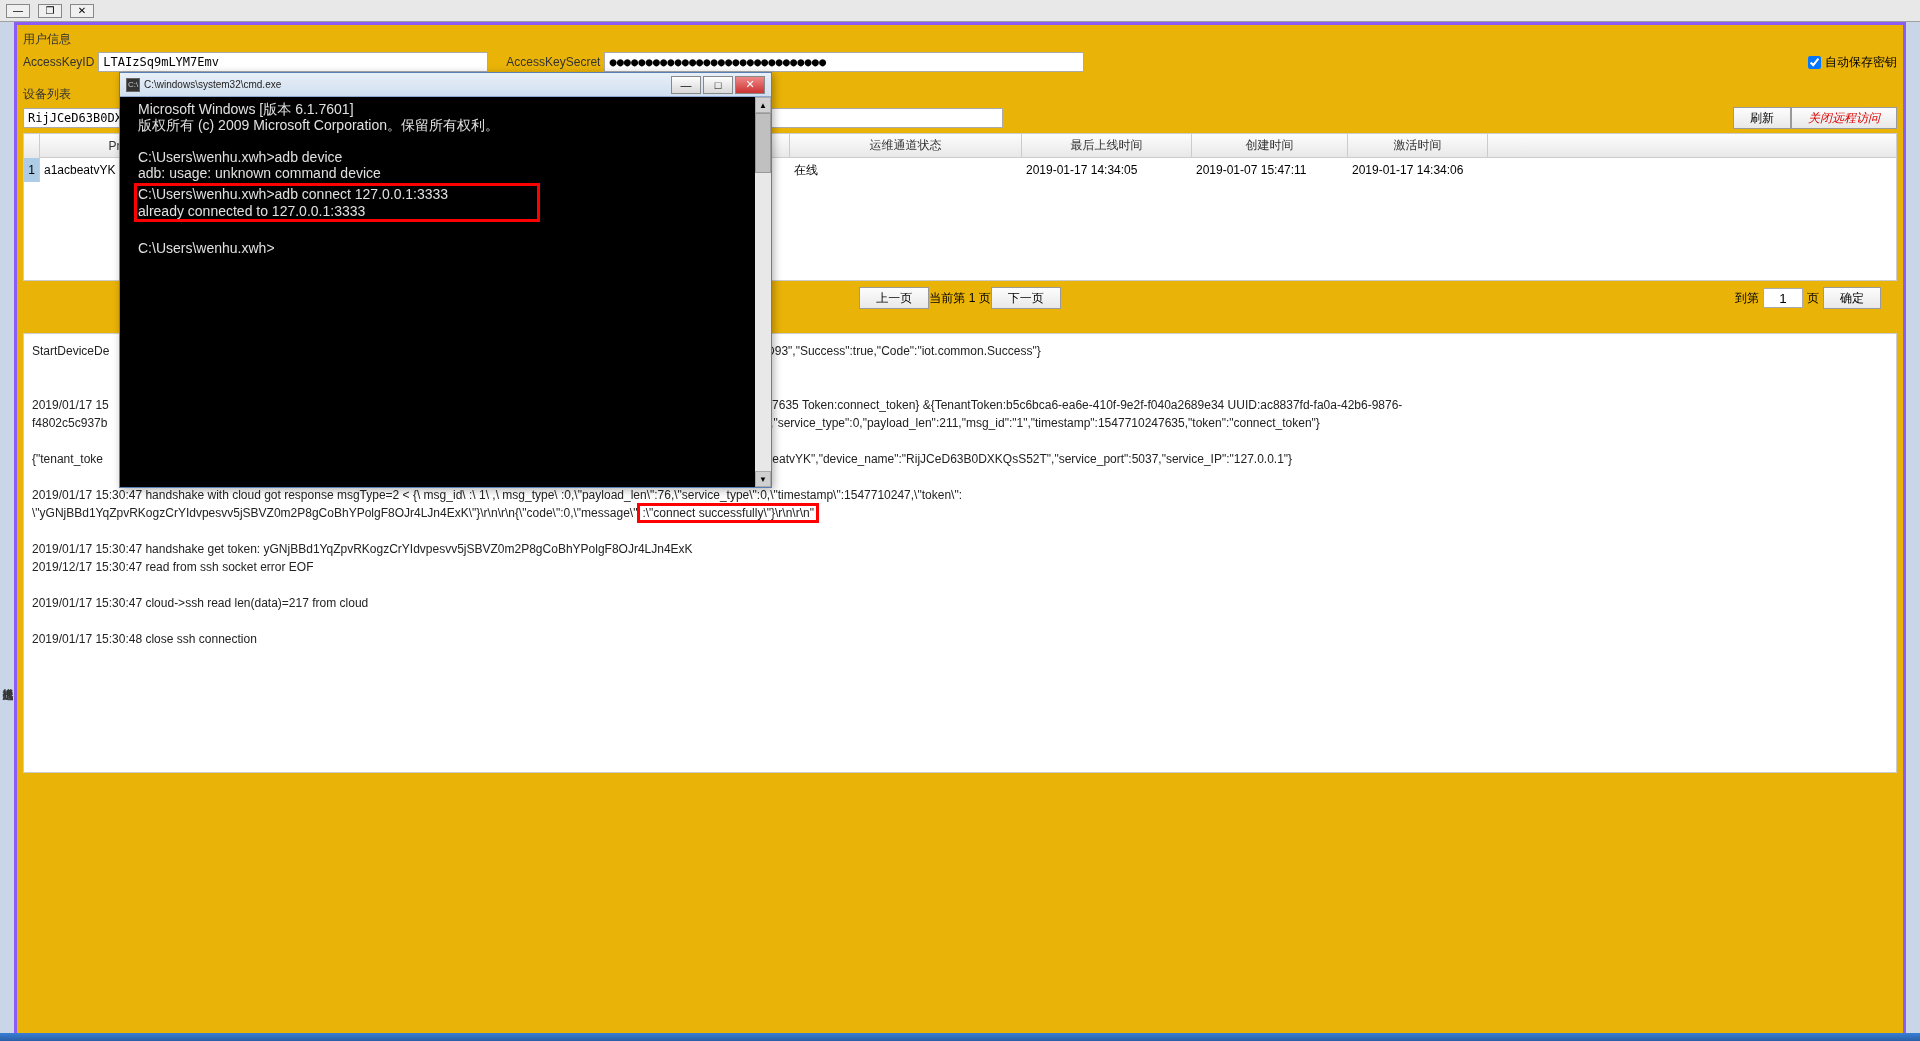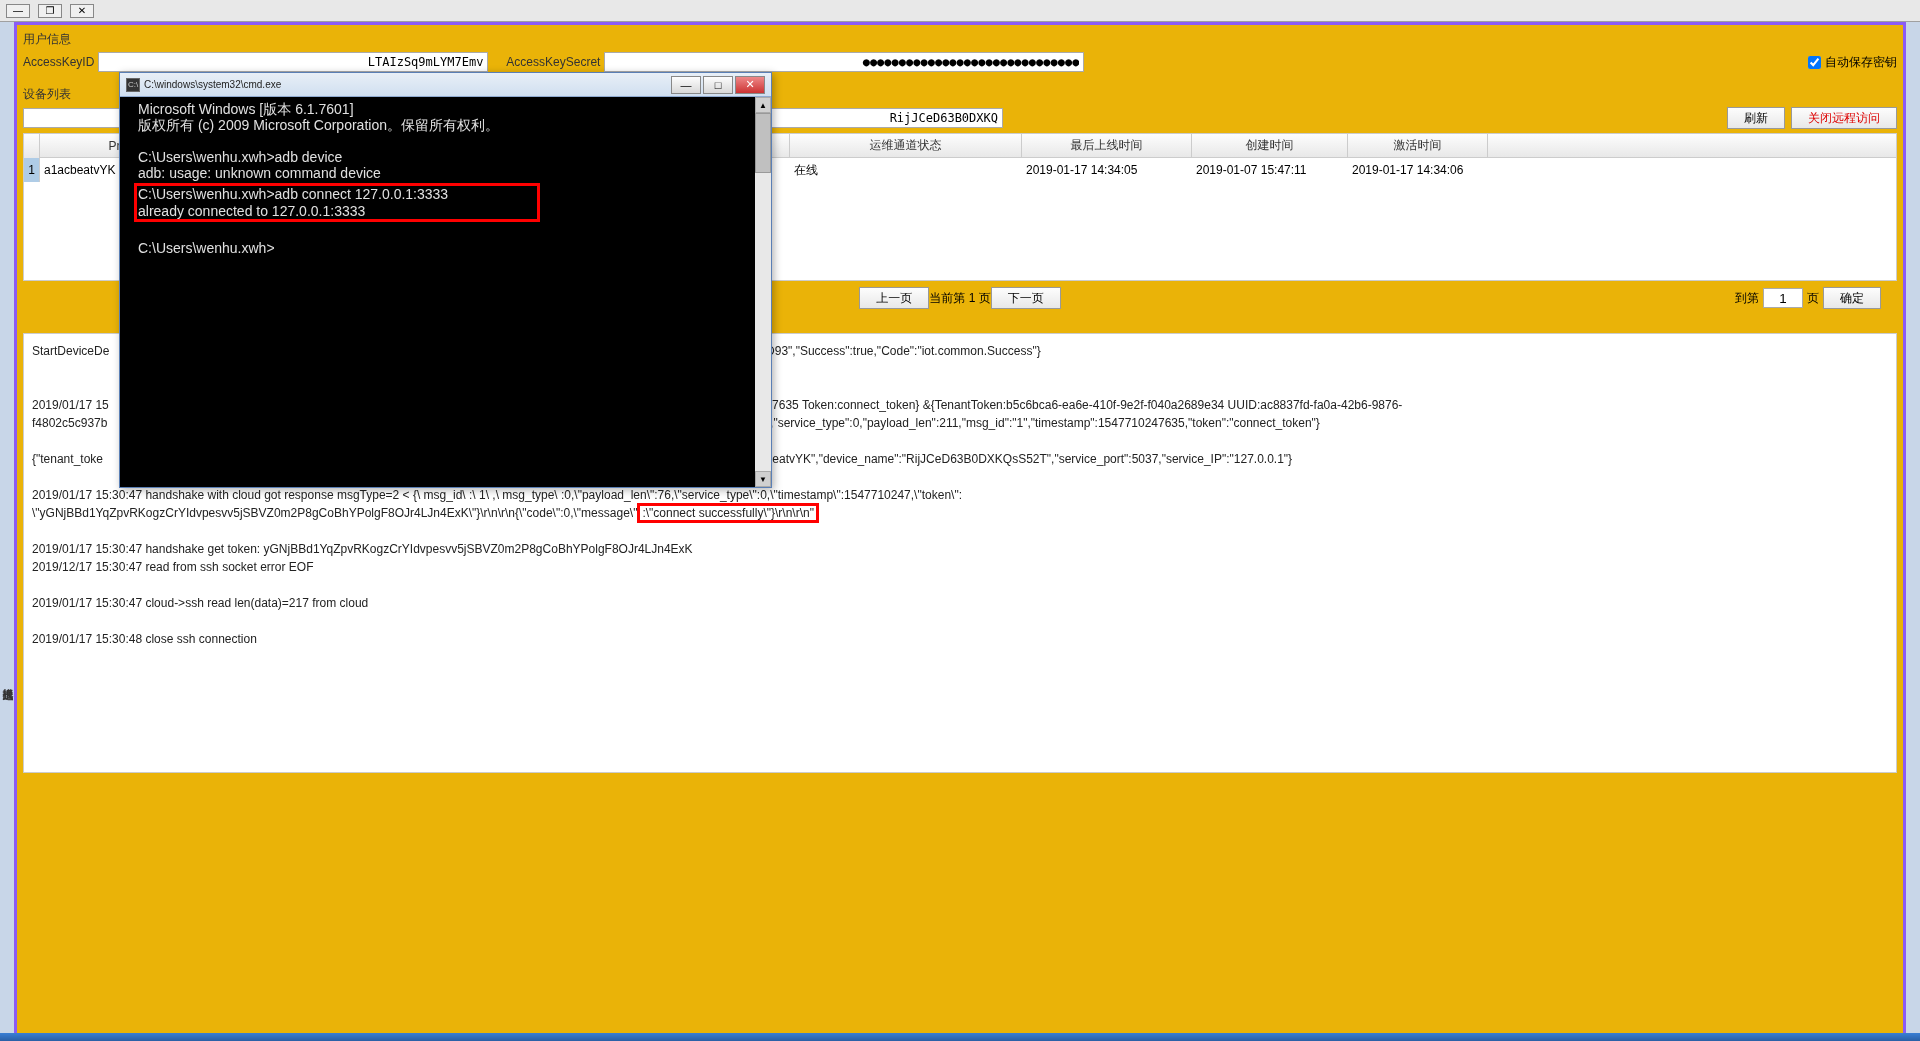--- a/index.html
+++ b/index.html
@@ -9,31 +9,31 @@
     .win-frame .title { flex: 1; font-size: 12px; color: #333; }
     .win-btns { display: flex; gap: 8px; }
     .win-btn { width: 24px; height: 14px; border: 1px solid #888; display: flex; align-items: center; justify-content: center; font-size: 10px; background: #f0f0f0; }
 
     .app-body { position: absolute; top: 22px; left: 14px; right: 14px; bottom: 0; background: #eab308; border: 3px solid #8b5cf6; }
 
     .section-label { color: #333; padding: 6px 6px 4px 6px; }
 
     .user-info { padding: 0 6px 8px 6px; display: flex; align-items: center; gap: 4px; }
     .field-label { color: #333; }
-    .text-input { height: 20px; border: 1px solid #aaa; padding: 8px 4px; background: #fff; font-family: "SimSun", monospace; font-size: 12px; text-align: right; }
+    .text-input { height: 20px; border: 1px solid #aaa; padding: 8px 4px; background: #fff; font-family: "SimSun", monospace; font-size: 12px; }
     .input-1 { width: 390px; }
     .input-2 { width: 480px; }
     .checkbox { margin-left: auto; display: flex; align-items: center; gap: 4px; }
     .checkbox input { width: 13px; height: 13px; }
 
     .dev-list-header { display: flex; align-items: center; padding: 0 6px 4px 6px; }
     .dev-input { width: 980px; }
-    .right-btns { margin-left: auto; display: flex; gap: 6px; }
+    .right-btns { margin-left: auto; display: flex; gap: 0; }
     .btn { height: 22px; padding: 0 16px; border: 1px solid #999; background: linear-gradient(#fdfdfd, #e8e8e8); cursor: pointer; font-size: 12px; }
-    .btn-red { color: #d00; }
+    .btn-red { color: #d00; font-style: italic; }
 
     .table-wrap { margin: 0 6px; border: 1px solid #ccc; background: #fff; height: 148px; overflow: hidden; }
     .thead { display: flex; background: linear-gradient(#fdfdfd, #e8e8e8); border-bottom: 1px solid #ccc; height: 24px; }
     .th { border-right: 1px solid #ccc; display: flex; align-items: center; justify-content: center; color: #333; font-size: 12px; }
     .trow { display: flex; height: 24px; align-items: center; }
     .td { border-right: 1px solid transparent; padding: 0 4px; display: flex; align-items: center; font-size: 12px; }
     .col-idx { width: 16px; justify-content: flex-end; background: #afcce6; border-right: 1px solid #ccc; height: 24px; }
     .thead .col-idx { background: linear-gradient(#fdfdfd, #e8e8e8); }
 
     .col-pk { width: 170px; }

